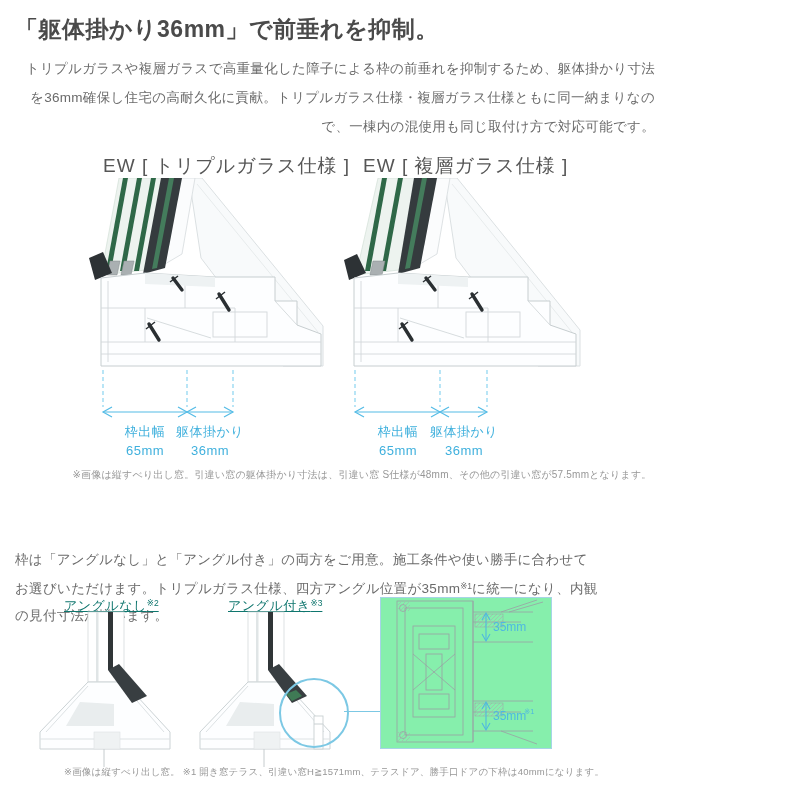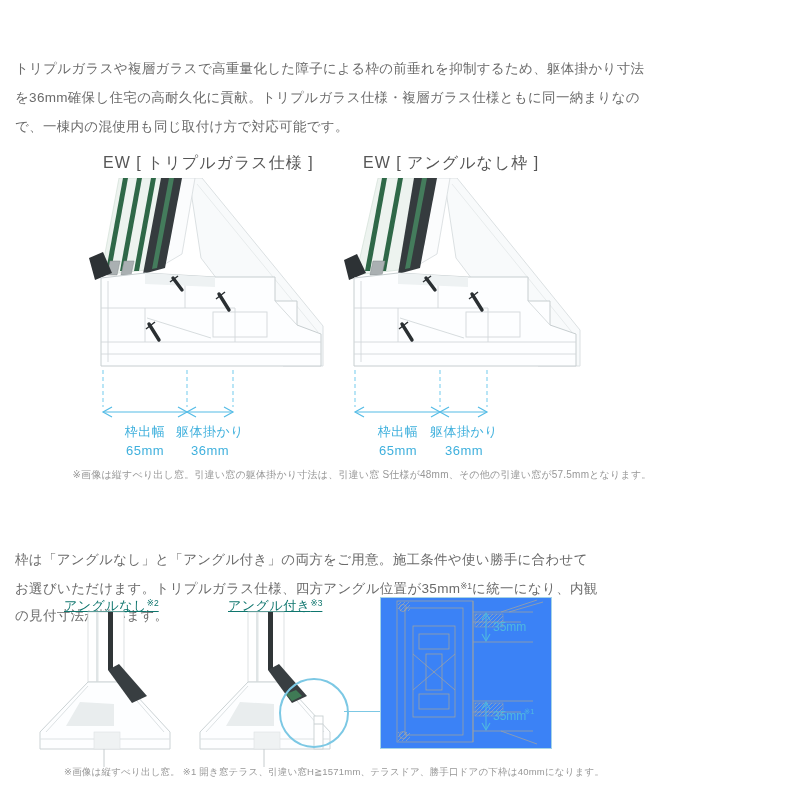--- a/index.html
+++ b/index.html
@@ -2,42 +2,43 @@
 <html><head>
 <meta charset="utf-8">
 <style>
   html,body{margin:0;padding:0;background:#fff;}
   #stage{
     position:relative;width:800px;height:800px;background:#ffffff;overflow:hidden;
     font-family:"Liberation Sans","DejaVu Sans",sans-serif;
   }
   .abs{position:absolute;}
   .h1{font-size:23px;font-weight:bold;color:#4a4a4a;letter-spacing:.5px;}
-  .body-text{font-size:13.5px;line-height:29px;color:#6b6b6b;letter-spacing:.3px;}
+  .body-text{font-size:13.5px;line-height:29px;color:#6b6b6b;letter-spacing:.3px;text-align:right;}
   .body-text2{font-size:13.5px;line-height:27px;color:#6b6b6b;letter-spacing:.3px;}
-  .fig-label{font-size:16px;color:#565656;letter-spacing:1px;}
+  .fig-label{font-size:19px;color:#565656;letter-spacing:1px;}
   .small-note{font-size:10px;color:#979797;letter-spacing:.2px;}
   .footer-note{font-size:9.5px;color:#979797;line-height:14.5px;letter-spacing:.2px;}
   .angle-label{font-size:13px;color:#0f766e;letter-spacing:.5px;text-decoration:underline;}
   sup.tiny{font-size:8.5px;vertical-align:4px;letter-spacing:0;}
   .dim-text{font-size:13px;fill:#3fb0dd;letter-spacing:.5px;text-anchor:middle;}
-  .detail-box{border:1px solid #a6d4e6;background:#3b82f6;}
+  .detail-box{border:1px solid #a6d4e6;background:#86efac;}
   .zoom-circle{width:66px;height:66px;border:2px solid #7cc8e4;border-radius:50%;background:transparent;}
   .connector{width:36px;height:0;border-top:1.5px solid #7cc8e4;}
 </style>
 </head>
 <body>
 
 <div id="stage">
 
+  <div class="abs h1" style="left:15px;top:14px;">「躯体掛かり36mm」で前垂れを抑制。</div>
 
   <div class="abs body-text" style="left:15px;top:54px;width:640px;">トリプルガラスや複層ガラスで高重量化した障子による枠の前垂れを抑制するため、躯体掛かり寸法を36mm確保し住宅の高耐久化に貢献。トリプルガラス仕様・複層ガラス仕様ともに同一納まりなので、一棟内の混使用も同じ取付け方で対応可能です。</div>
 
   <div class="abs fig-label" style="left:103px;top:153px;">EW [ トリプルガラス仕様 ]</div>
-  <div class="abs fig-label" style="left:363px;top:153px;">EW [ アングルなし枠 ]</div>
+  <div class="abs fig-label" style="left:363px;top:153px;">EW [ 複層ガラス仕様 ]</div>
 
   <svg class="abs" style="left:85px;top:178px;" width="245" height="285" viewBox="0 0 245 285">
     <path d="M104,0 L117,0 L238,148 L238,188 L198,188 L116,80 Z" fill="#f8fafb" stroke="#dbe0e2" stroke-width="1"></path>
     <path d="M112,6 L233,154" stroke="#e7ebec" fill="none"></path>
     <path d="M96,0 L110,0 L97,76 L80,86 Z" fill="#fbfcfd" stroke="#d6dbdd" stroke-width="0.8"></path>
     <path d="M34,0 L78,0 L61,92 L16,97 Z" fill="#edf3ef" stroke="#cddbd2" stroke-width="0.6"></path>
     <path d="M38,0 L43,0 L26,93 L21,93 Z" fill="#2e6847"></path>
     <path d="M52,0 L57,0 L40,93 L35,93 Z" fill="#2e6847"></path>
     <path d="M66,0 L71,0 L54,93 L49,93 Z" fill="#2e6847"></path>
     <path d="M25,83 L35,83 L32,97 L22,97 Z" fill="#aab0b2" stroke="#82888a" stroke-width="0.5"></path>

